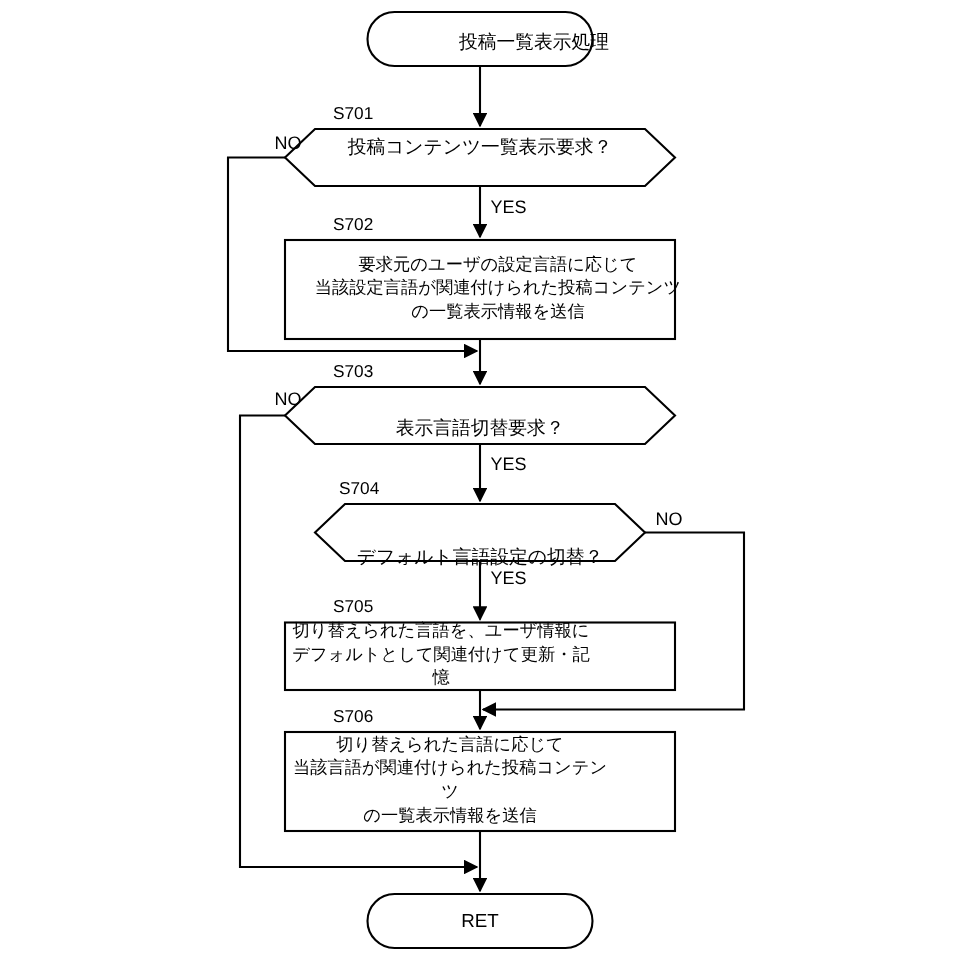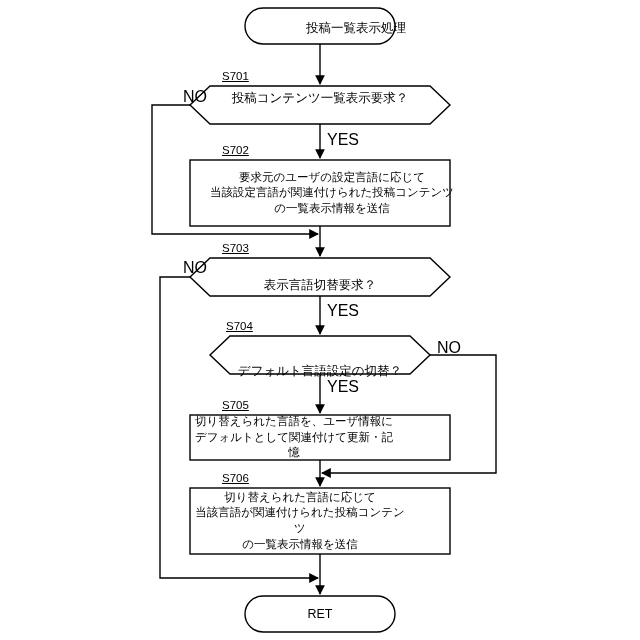--- a/index.html
+++ b/index.html
@@ -35,25 +35,24 @@
     white-space: pre-line;
     pointer-events: none;
   }
   .lbl-term { font-size: 12.5px; }
   .lbl-dec  { font-size: 12.5px; }
   .lbl-proc { font-size: 11.5px; }
   .step-id {
     position: absolute;
     font-size: 11.5px;
     color: #000000;
-    text-decoration: underline;
   }
   .edge-label {
     position: absolute;
-    font-size: 16px;
+    font-size: 12px;
     color: #000000;
   }
 </style>
 </head>
 <body>
 
 <div id="canvas">
 
   <svg id="flow-svg" viewBox="0 0 640 640" xmlns="http://www.w3.org/2000/svg">
     <defs>

